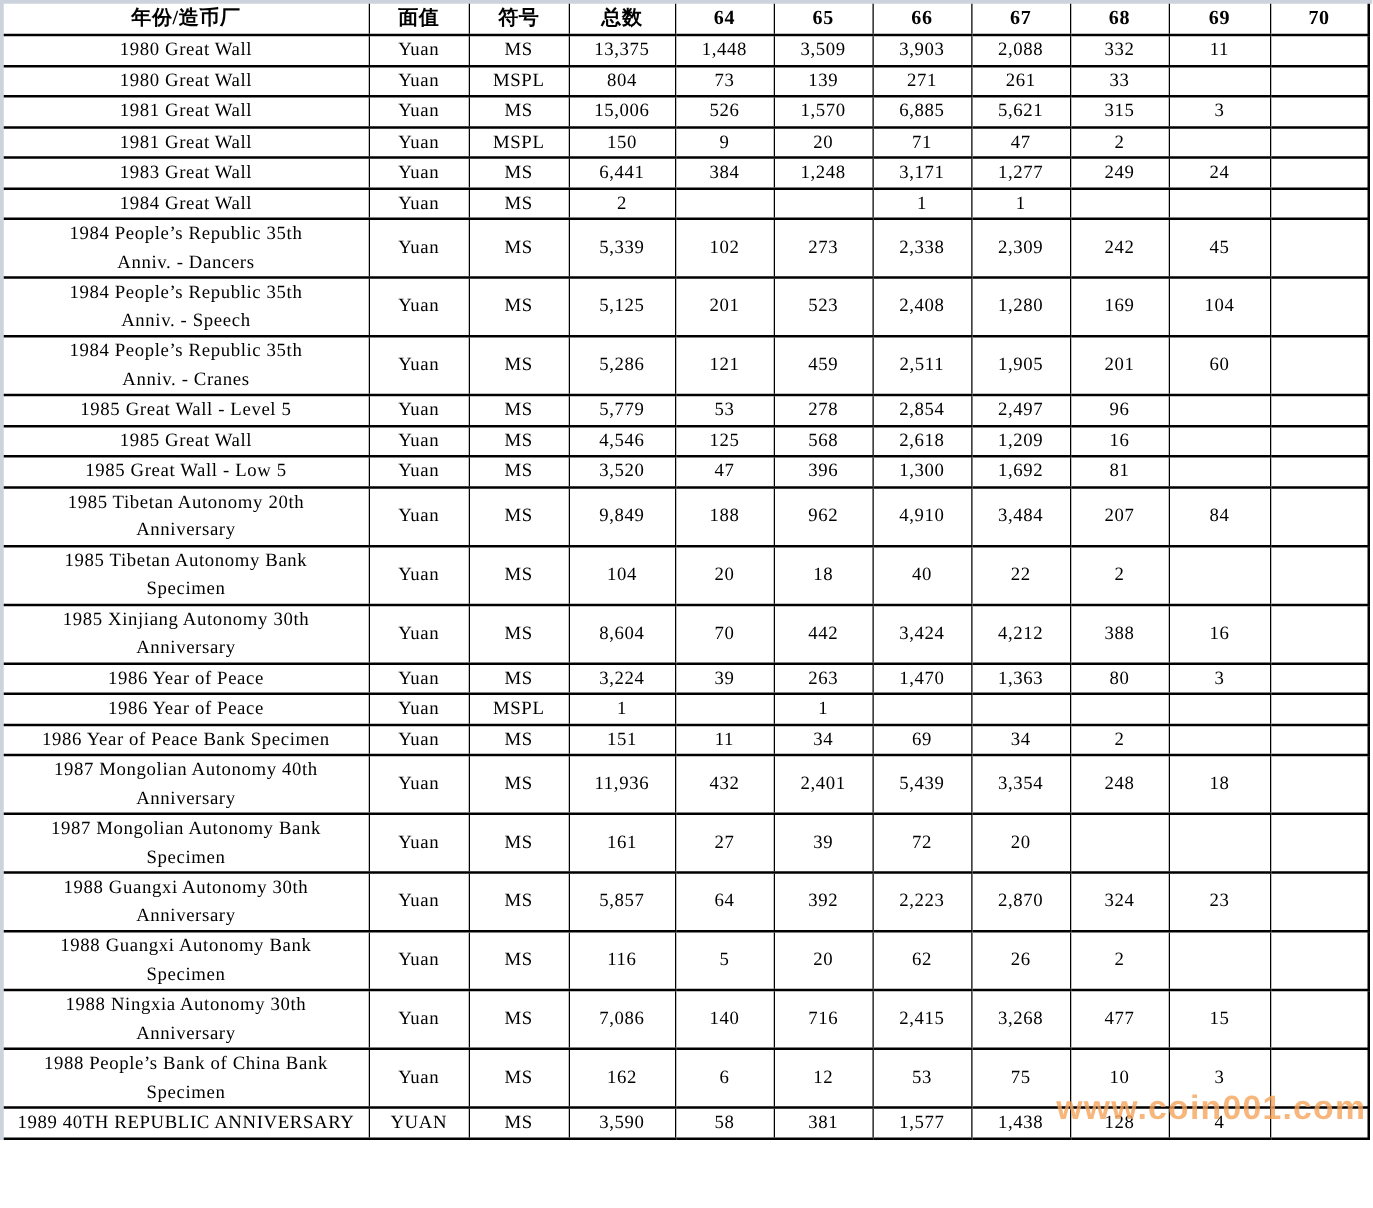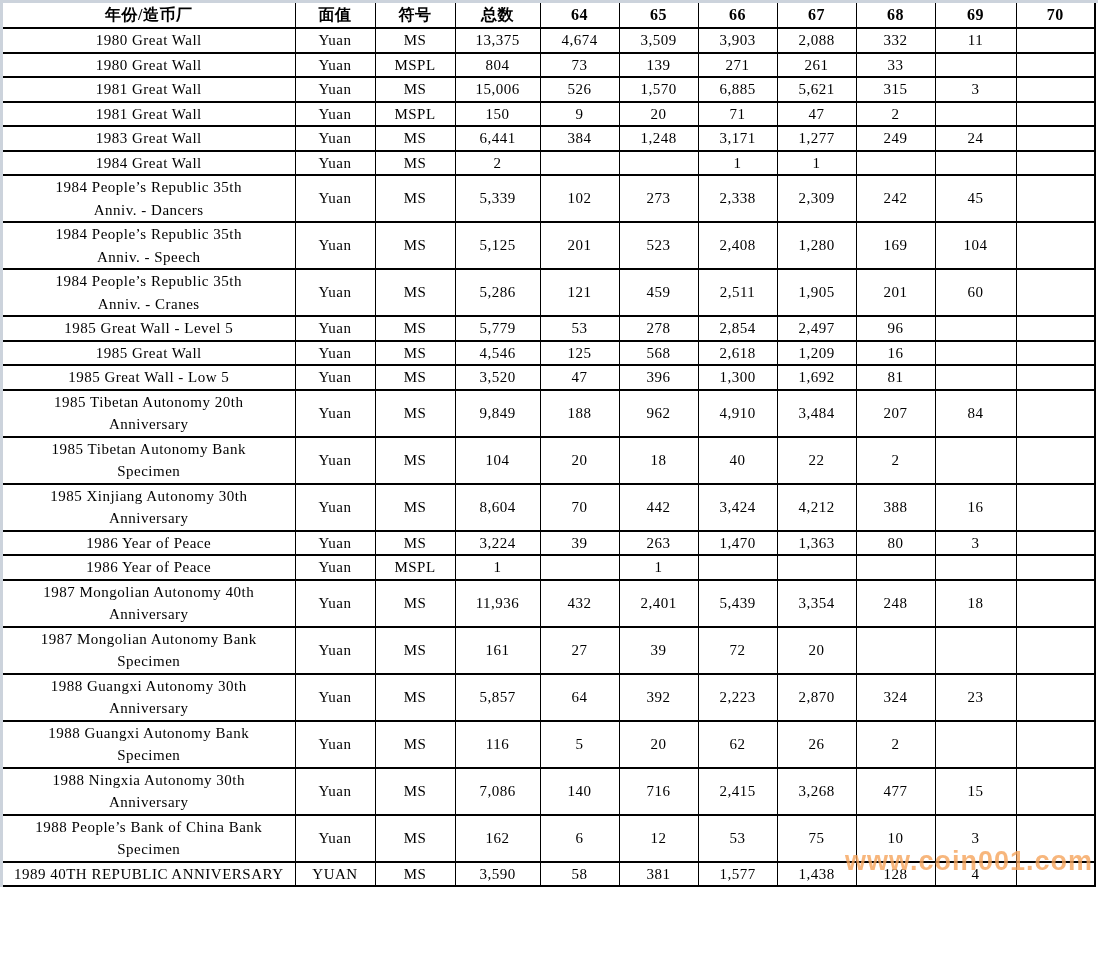--- a/index.html
+++ b/index.html
@@ -62,21 +62,21 @@
           <th>69</th>
           <th>70</th>
         </tr>
     </thead>
     <tbody>
         <tr>
           <td class="name">1980 Great Wall</td>
           <td>Yuan</td>
           <td>MS</td>
           <td>13,375</td>
-          <td>4,674</td>
+          <td>1,448</td>
           <td>3,509</td>
           <td>3,903</td>
           <td>2,088</td>
           <td>332</td>
           <td>11</td>
           <td></td>
         </tr>
         <tr>
           <td class="name">1980 Great Wall</td>
           <td>Yuan</td>
@@ -285,20 +285,33 @@
           <td>1</td>
           <td></td>
           <td>1</td>
           <td></td>
           <td></td>
           <td></td>
           <td></td>
           <td></td>
         </tr>
         <tr>
+          <td class="name">1986 Year of Peace Bank Specimen</td>
+          <td>Yuan</td>
+          <td>MS</td>
+          <td>151</td>
+          <td>11</td>
+          <td>34</td>
+          <td>69</td>
+          <td>34</td>
+          <td>2</td>
+          <td></td>
+          <td></td>
+        </tr>
+        <tr>
           <td class="name">1987 Mongolian Autonomy 40th
 Anniversary</td>
           <td>Yuan</td>
           <td>MS</td>
           <td>11,936</td>
           <td>432</td>
           <td>2,401</td>
           <td>5,439</td>
           <td>3,354</td>
           <td>248</td>

